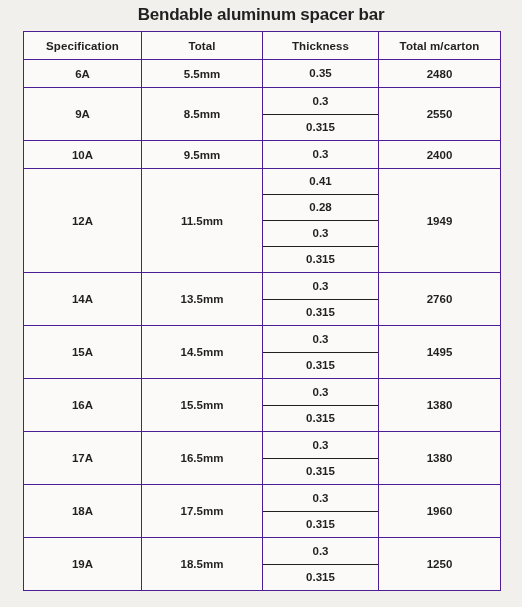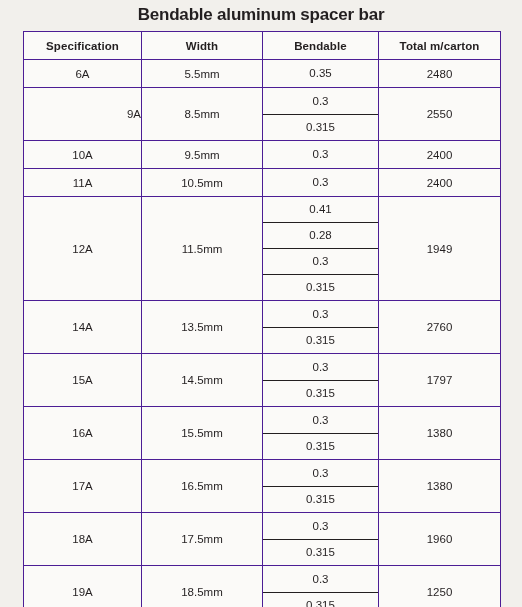--- a/index.html
+++ b/index.html
@@ -65,21 +65,21 @@
   }
 
   table.spec thead th {
     height: 27px;
     font-weight: bold;
     letter-spacing: 0.1px;
   }
 
   table.spec tbody td {
     height: 27px;
-    font-weight: normal;
+    font-weight: bold;
   }
 
   
   td.thickness-cell {
     padding: 0;
     border: 1px solid #6e6e6e;
   }
   td.thickness-cell .thk-inner {
     display: block;
     width: 100%;
@@ -111,68 +111,58 @@
     <table class="spec">
       <colgroup>
         <col class="c-spec">
         <col class="c-width">
         <col class="c-thick">
         <col class="c-total">
       </colgroup>
       <thead>
         <tr>
           <th>Specification</th>
-          <th>Width</th>
-          <th>Bendable</th>
+          <th>Total</th>
+          <th>Thickness</th>
           <th>Total m/carton</th>
         </tr>
       </thead>
       <tbody id="table-body">
           <tr>
             <td class="grp" style="height: 27px;">6A</td>
             <td class="grp">5.5mm</td>
             <td class="thickness-cell">
               <span class="thk-inner">
                 <span class="thk">0.35</span>
               </span>
             </td>
             <td class="total">2480</td>
           </tr>
           <tr>
-            <td class="grp" style="height: 52px; text-align: right;">9A</td>
+            <td class="grp" style="height: 52px;">9A</td>
             <td class="grp">8.5mm</td>
             <td class="thickness-cell">
               <span class="thk-inner">
                 <span class="thk">0.3</span>
                 <span class="thk">0.315</span>
               </span>
             </td>
             <td class="total">2550</td>
           </tr>
           <tr>
             <td class="grp" style="height: 27px; margin-top: 32px;">10A</td>
             <td class="grp">9.5mm</td>
             <td class="thickness-cell">
               <span class="thk-inner">
                 <span class="thk">0.3</span>
               </span>
             </td>
             <td class="total">2400</td>
           </tr>
           <tr>
-            <td class="grp" style="height: 27px;">11A</td>
-            <td class="grp">10.5mm</td>
-            <td class="thickness-cell">
-              <span class="thk-inner">
-                <span class="thk">0.3</span>
-              </span>
-            </td>
-            <td class="total">2400</td>
-          </tr>
-          <tr>
             <td class="grp" style="height: 102px;">12A</td>
             <td class="grp">11.5mm</td>
             <td class="thickness-cell">
               <span class="thk-inner">
                 <span class="thk">0.41</span>
                 <span class="thk">0.28</span>
                 <span class="thk">0.3</span>
                 <span class="thk">0.315</span>
               </span>
             </td>
@@ -191,21 +181,21 @@
           </tr>
           <tr>
             <td class="grp" style="height: 52px;">15A</td>
             <td class="grp">14.5mm</td>
             <td class="thickness-cell">
               <span class="thk-inner">
                 <span class="thk">0.3</span>
                 <span class="thk">0.315</span>
               </span>
             </td>
-            <td class="total">1797</td>
+            <td class="total">1495</td>
           </tr>
           <tr>
             <td class="grp" style="height: 52px;">16A</td>
             <td class="grp">15.5mm</td>
             <td class="thickness-cell">
               <span class="thk-inner">
                 <span class="thk">0.3</span>
                 <span class="thk">0.315</span>
               </span>
             </td>

